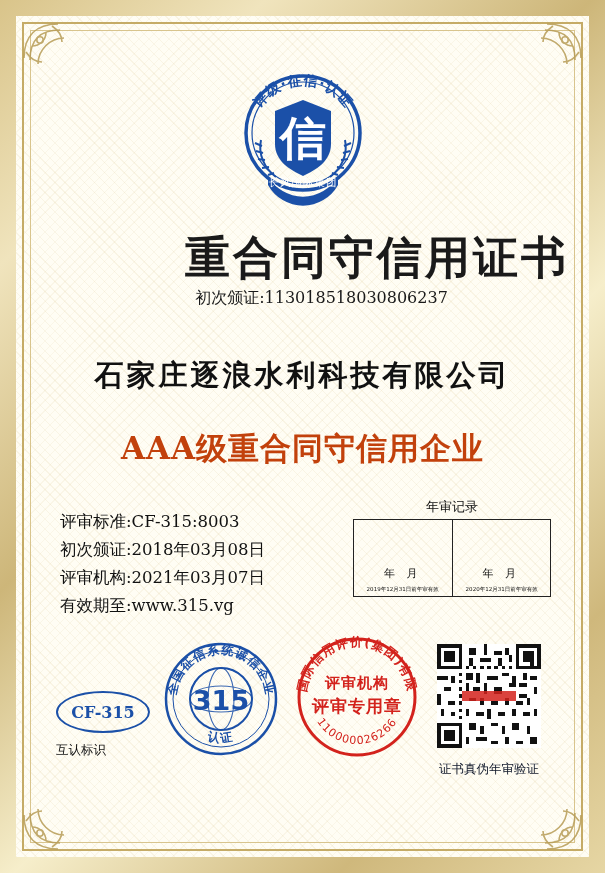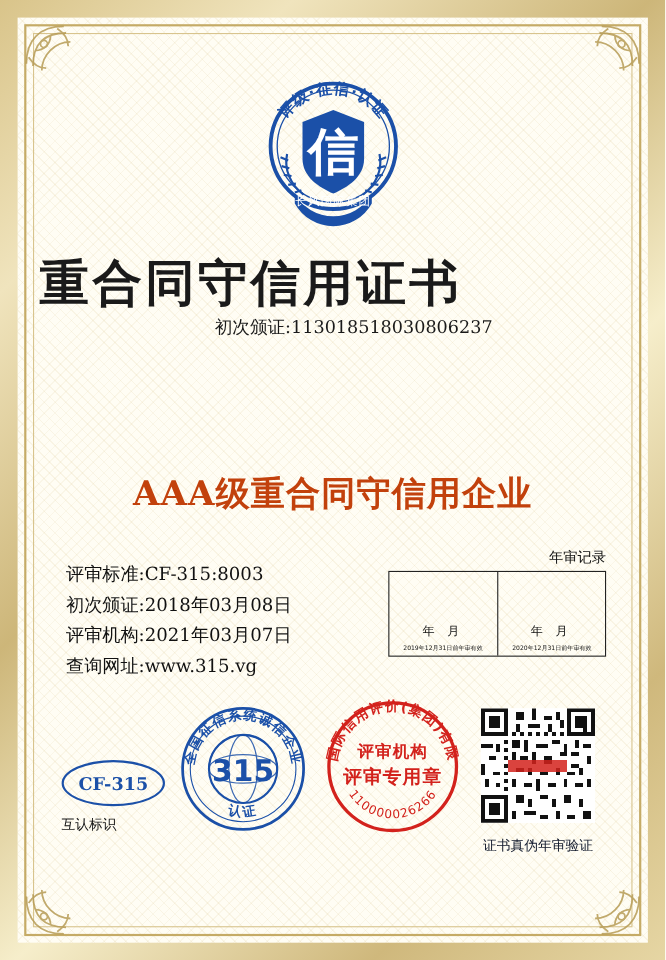--- a/index.html
+++ b/index.html
@@ -68,21 +68,21 @@
     transform: translateX(-50%);
     width: 150px;
     height: 150px;
   }
 
   
   .main-title {
     position: absolute;
     top: 192px;
     left: 0; right: 0;
-    text-align: left;
+    text-align: right;
     font-family: "DejaVu Serif", serif;
     font-size: 45px;
     font-weight: bold;
     color: #1a1a1a;
     letter-spacing: 3px;
   }
   .credit-code {
     position: absolute;
     top: 252px;
     left: 0; right: 0;
@@ -129,21 +129,21 @@
   .details div { white-space: nowrap; }
 
   
   .annual {
     position: absolute;
     right: 18px;
     top: 462px;
     width: 198px;
   }
   .annual-title {
-    text-align: right;
+    text-align: center;
     font-family: "DejaVu Serif", serif;
     font-size: 13px;
     color: #111;
     padding-bottom: 3px;
   }
   .annual-box {
     border: 1px solid #222;
     height: 76px;
     display: flex;
     justify-content: flex-end;
@@ -330,28 +330,29 @@
         <text x="75" y="128" text-anchor="middle" font-family="DejaVu Sans, sans-serif" font-size="10.5" fill="#ffffff" letter-spacing="1">长风国际集团</text>
       </svg>
     </div>
 
     <div class="main-title">重合同守信用证书</div>
 
     <div class="credit-code">
       <span>初次颁证:</span><span>113018518030806237</span>
     </div>
 
+    <div class="company-name">石家庄逐浪水利科技有限公司</div>
 
     <div class="honor-line">AAA级重合同守信用企业</div>
 
     <div class="details">
       <div>评审标准:CF-315:8003</div>
       <div>初次颁证:2018年03月08日</div>
       <div>评审机构:2021年03月07日</div>
-      <div>查询网址:www.315.vg</div>
+      <div>有效期至:www.315.vg</div>
     </div>
 
     <div class="annual">
       <div class="annual-title">年审记录</div>
       <div class="annual-box">
         <div class="annual-cell">
           <div class="annual-ym">年 月</div>
           <div class="annual-note">2019年12月31日前年审有效</div>
         </div>
         <div class="annual-cell">

